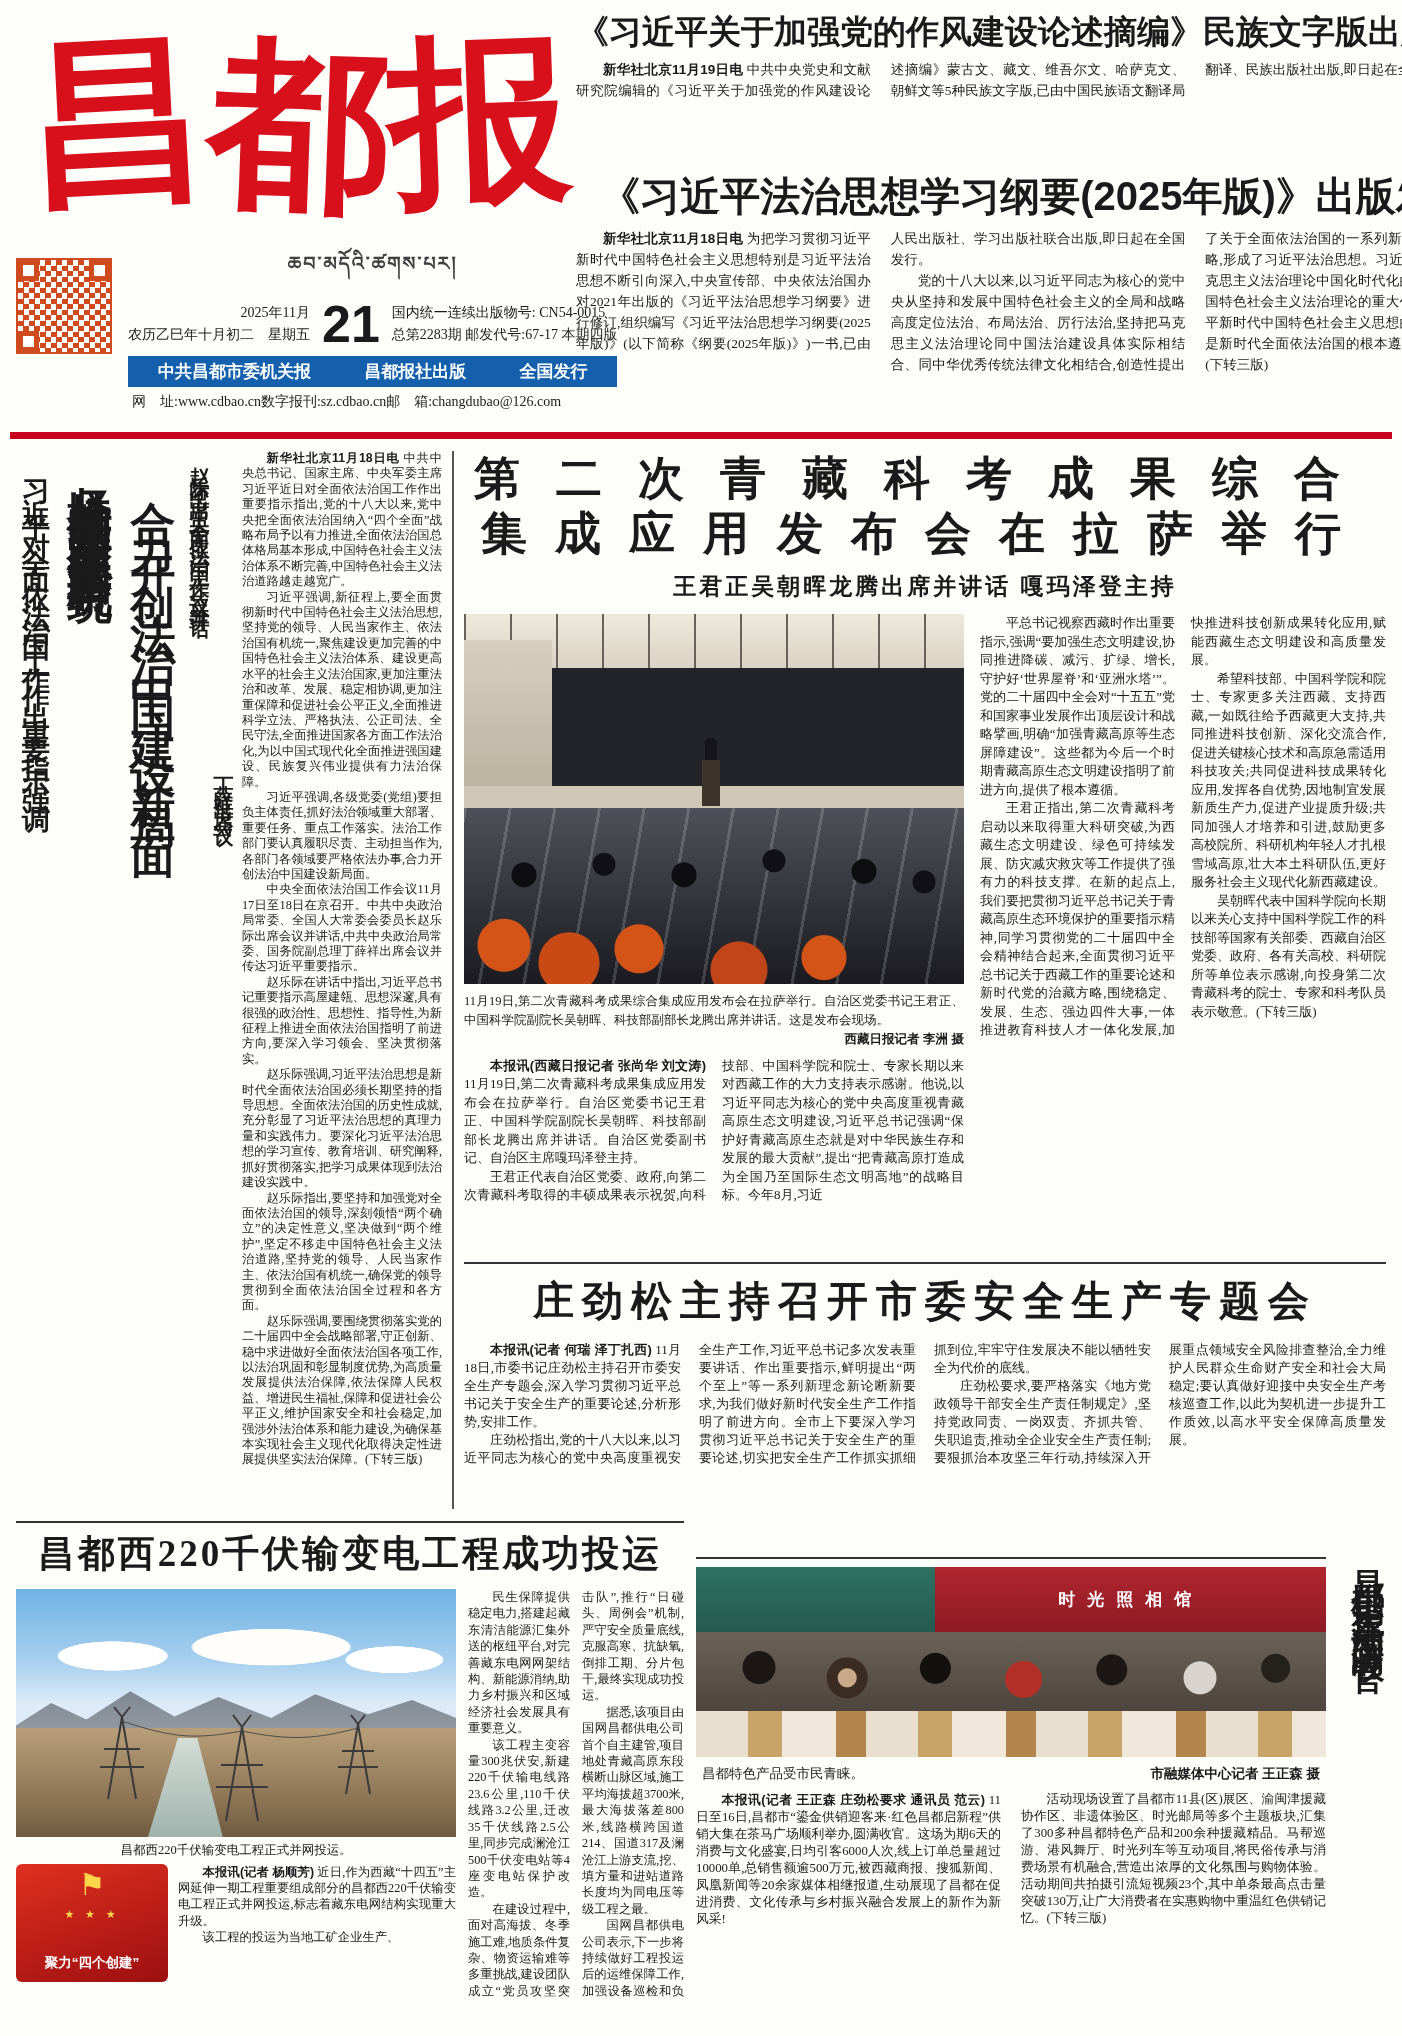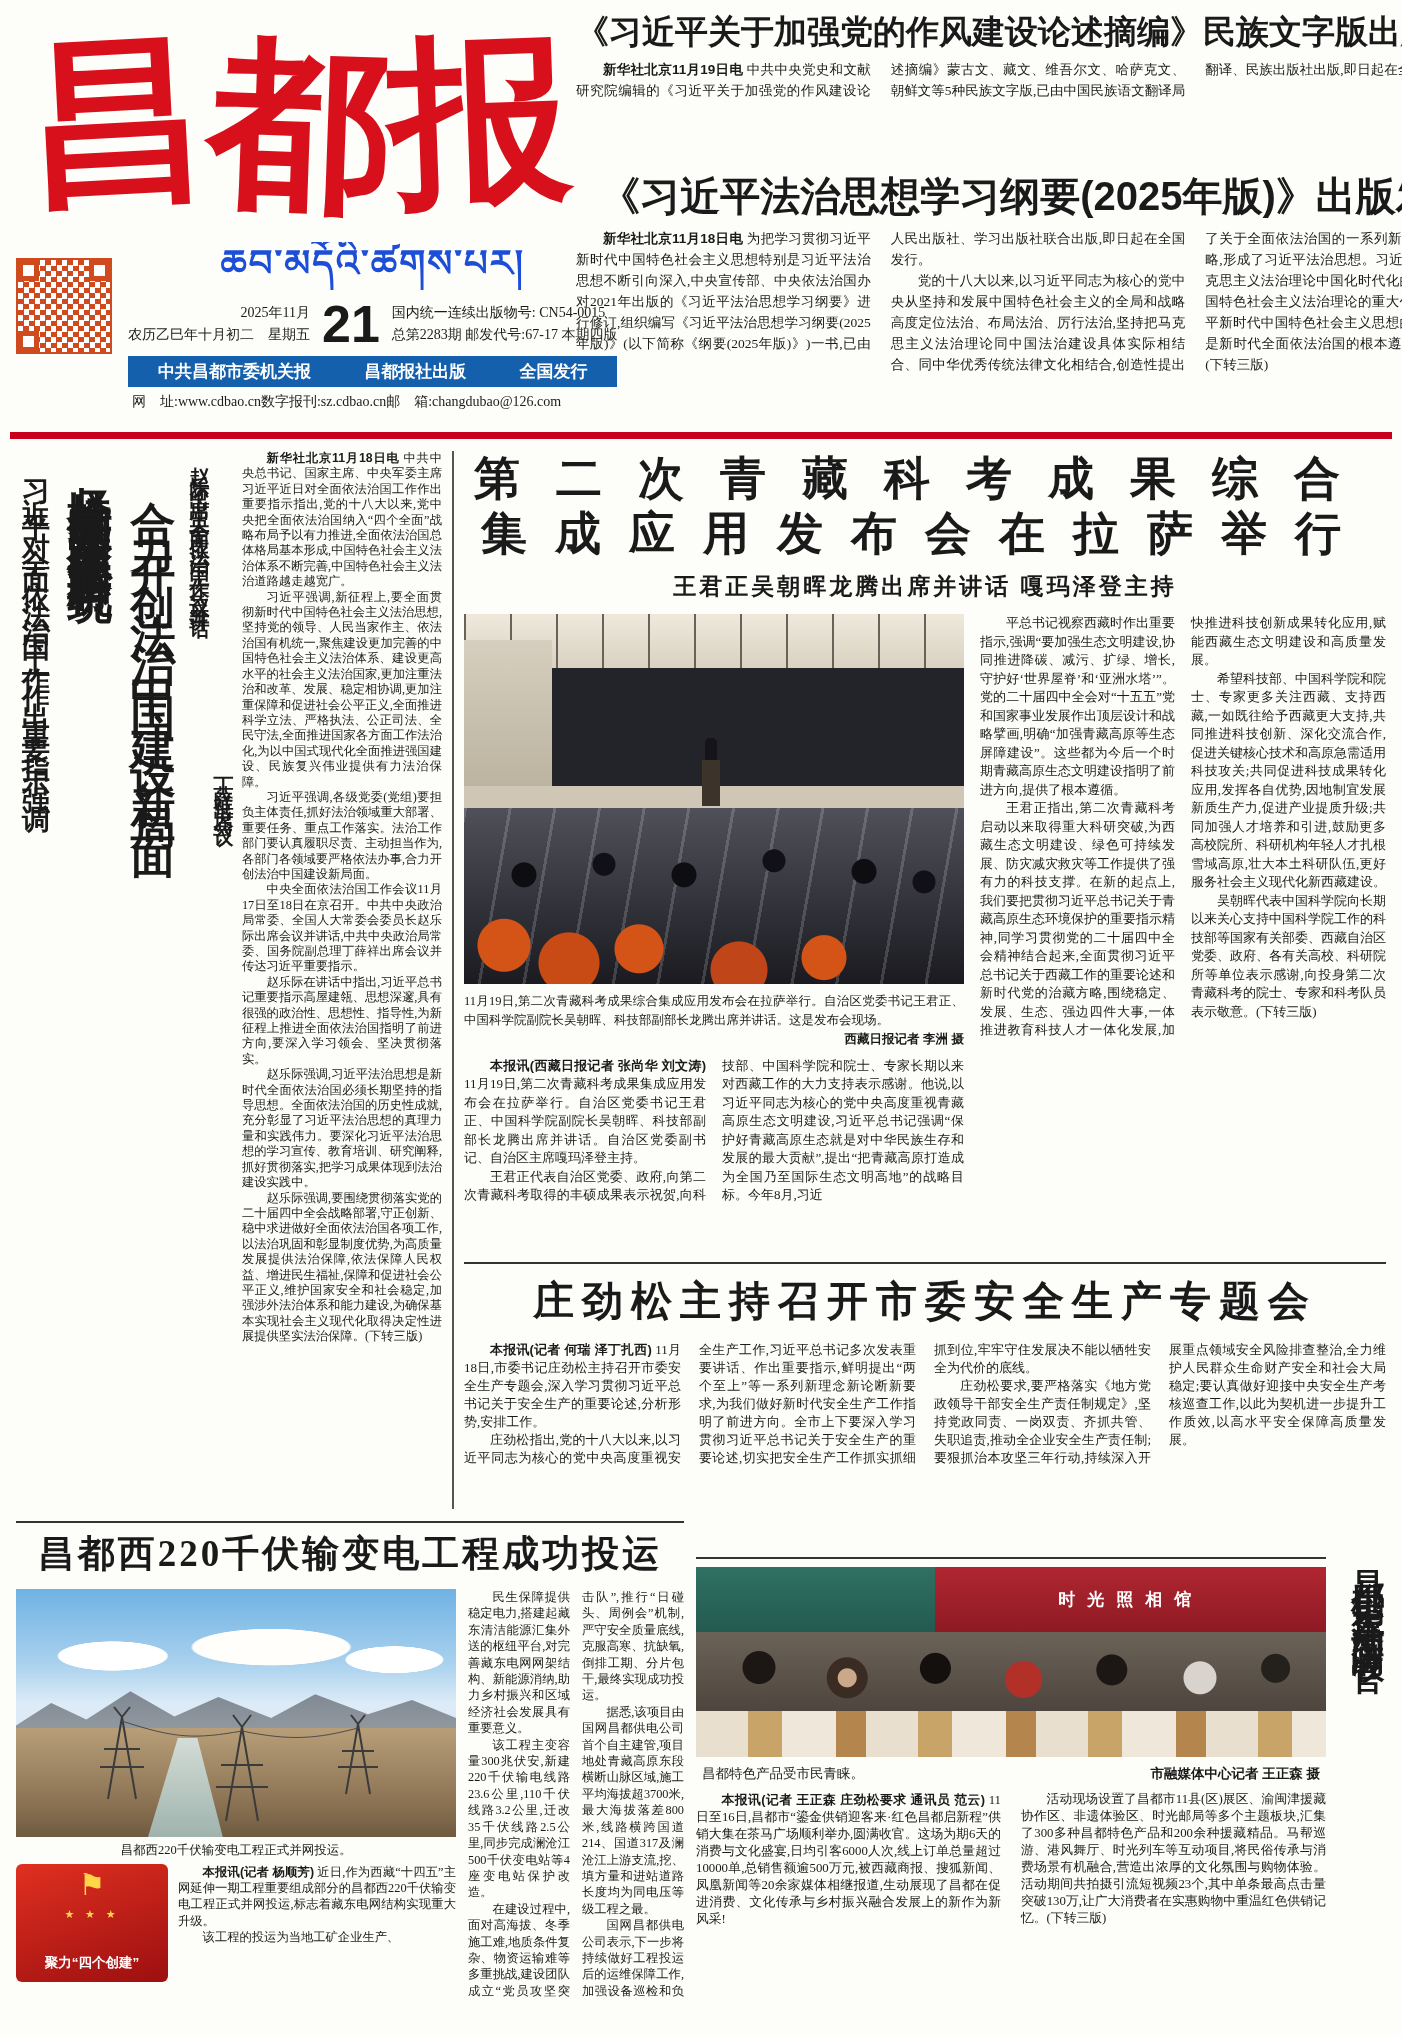--- a/index.html
+++ b/index.html
@@ -16,21 +16,21 @@
   .title-char{font-size:182px;line-height:220px;color:#d8101c;font-weight:900}
   .title-char:nth-child(1){transform:rotate(-3deg)}
   .title-char:nth-child(2){transform:rotate(2deg) translateY(6px)}
   .title-char:nth-child(3){transform:rotate(-2deg)}
   .mast-sub{display:flex;gap:16px;margin-top:6px}
   .qr{width:96px;height:96px;flex:none;position:relative;margin-top:16px;
       background-image:repeating-conic-gradient(#cf4a1c 0% 25%,#fff 0% 50%);background-size:11px 11px;border:2px solid #cf4a1c}
   .qr i{position:absolute;width:21px;height:21px;border:5px solid #cf4a1c;background:#fff}
   .qr i:nth-child(1){left:0;top:0}.qr i:nth-child(2){right:0;top:0}.qr i:nth-child(3){left:0;bottom:0}
   .mast-info{flex:1;display:flex;flex-direction:column}
-  .tibetan{color:#1d4ed8;font-size:37px;font-weight:bold;text-align:center;letter-spacing:2px;height:48px;line-height:44px;overflow:hidden}
+  .tibetan{color:#404040;font-size:19px;font-weight:bold;text-align:center;letter-spacing:2px;height:48px;line-height:44px;overflow:hidden}
   .pubrow{display:flex;align-items:center;justify-content:center;gap:12px;margin-top:8px;font-size:14px;white-space:nowrap}
   .pub-left{text-align:right;line-height:1.55}
   .day-num{font-size:52px;font-weight:900;line-height:1;font-family:"Liberation Sans","DejaVu Sans",sans-serif}
   .pub-right{line-height:1.55}
   .blue-bar{background:#1460ac;color:#fff;display:flex;justify-content:space-between;padding:4px 30px;font-size:17px;font-weight:bold;margin-top:6px;font-family:"Liberation Sans","DejaVu Sans",sans-serif}
   .contact-row{display:flex;justify-content:flex-start;font-size:14px;margin-top:6px;padding:0 4px}
 
   .mast-right{flex:1;display:flex;flex-direction:column}
   .tr-h1{font-family:"Liberation Sans","DejaVu Sans",sans-serif;font-weight:900;text-align:center;line-height:1.22;white-space:nowrap}
   .a1 .tr-h1{font-size:33px}
@@ -216,20 +216,21 @@
         <div class="k2">丁薛祥出席会议</div>
       </div>
       <div class="lead-text">
         <p><b class="dl">新华社北京11月18日电</b>
         <span>中共中央总书记、国家主席、中央军委主席习近平近日对全面依法治国工作作出重要指示指出,党的十八大以来,党中央把全面依法治国纳入“四个全面”战略布局予以有力推进,全面依法治国总体格局基本形成,中国特色社会主义法治体系不断完善,中国特色社会主义法治道路越走越宽广。</span></p>
         <p>习近平强调,新征程上,要全面贯彻新时代中国特色社会主义法治思想,坚持党的领导、人民当家作主、依法治国有机统一,聚焦建设更加完善的中国特色社会主义法治体系、建设更高水平的社会主义法治国家,更加注重法治和改革、发展、稳定相协调,更加注重保障和促进社会公平正义,全面推进科学立法、严格执法、公正司法、全民守法,全面推进国家各方面工作法治化,为以中国式现代化全面推进强国建设、民族复兴伟业提供有力法治保障。</p>
         <p>习近平强调,各级党委(党组)要担负主体责任,抓好法治领域重大部署、重要任务、重点工作落实。法治工作部门要认真履职尽责、主动担当作为,各部门各领域要严格依法办事,合力开创法治中国建设新局面。</p>
         <p>中央全面依法治国工作会议11月17日至18日在京召开。中共中央政治局常委、全国人大常委会委员长赵乐际出席会议并讲话,中共中央政治局常委、国务院副总理丁薛祥出席会议并传达习近平重要指示。</p>
         <p>赵乐际在讲话中指出,习近平总书记重要指示高屋建瓴、思想深邃,具有很强的政治性、思想性、指导性,为新征程上推进全面依法治国指明了前进方向,要深入学习领会、坚决贯彻落实。</p>
         <p>赵乐际强调,习近平法治思想是新时代全面依法治国必须长期坚持的指导思想。全面依法治国的历史性成就,充分彰显了习近平法治思想的真理力量和实践伟力。要深化习近平法治思想的学习宣传、教育培训、研究阐释,抓好贯彻落实,把学习成果体现到法治建设实践中。</p>
+        <p>赵乐际指出,要坚持和加强党对全面依法治国的领导,深刻领悟“两个确立”的决定性意义,坚决做到“两个维护”,坚定不移走中国特色社会主义法治道路,坚持党的领导、人民当家作主、依法治国有机统一,确保党的领导贯彻到全面依法治国全过程和各方面。</p>
         <p>赵乐际强调,要围绕贯彻落实党的二十届四中全会战略部署,守正创新、稳中求进做好全面依法治国各项工作,以法治巩固和彰显制度优势,为高质量发展提供法治保障,依法保障人民权益、增进民生福祉,保障和促进社会公平正义,维护国家安全和社会稳定,加强涉外法治体系和能力建设,为确保基本实现社会主义现代化取得决定性进展提供坚实法治保障。(下转三版)</p>
       </div>
     </div>
 
     <div class="divider-v"></div>
 
     <div class="right-top">
 
       <article>
         <div class="qz-h l1">第二次青藏科考成果综合</div>

